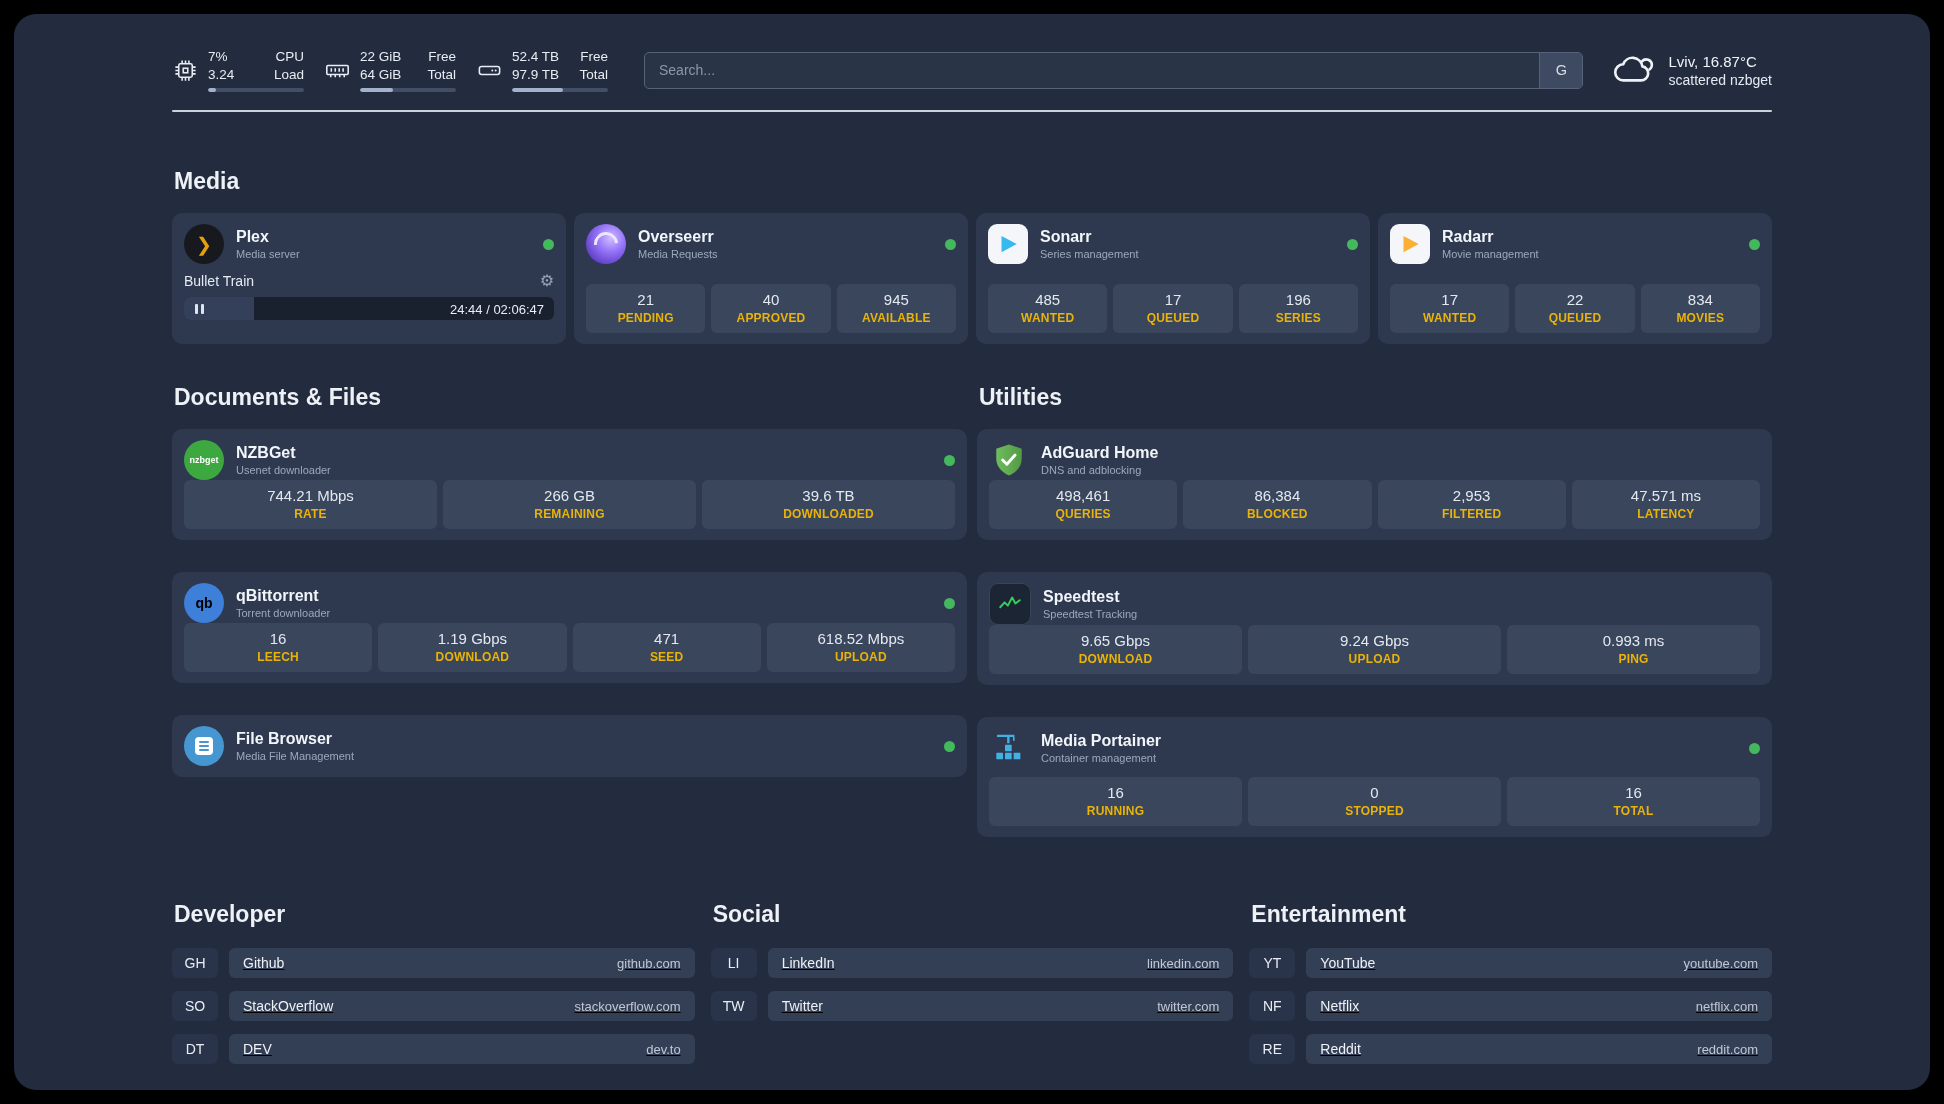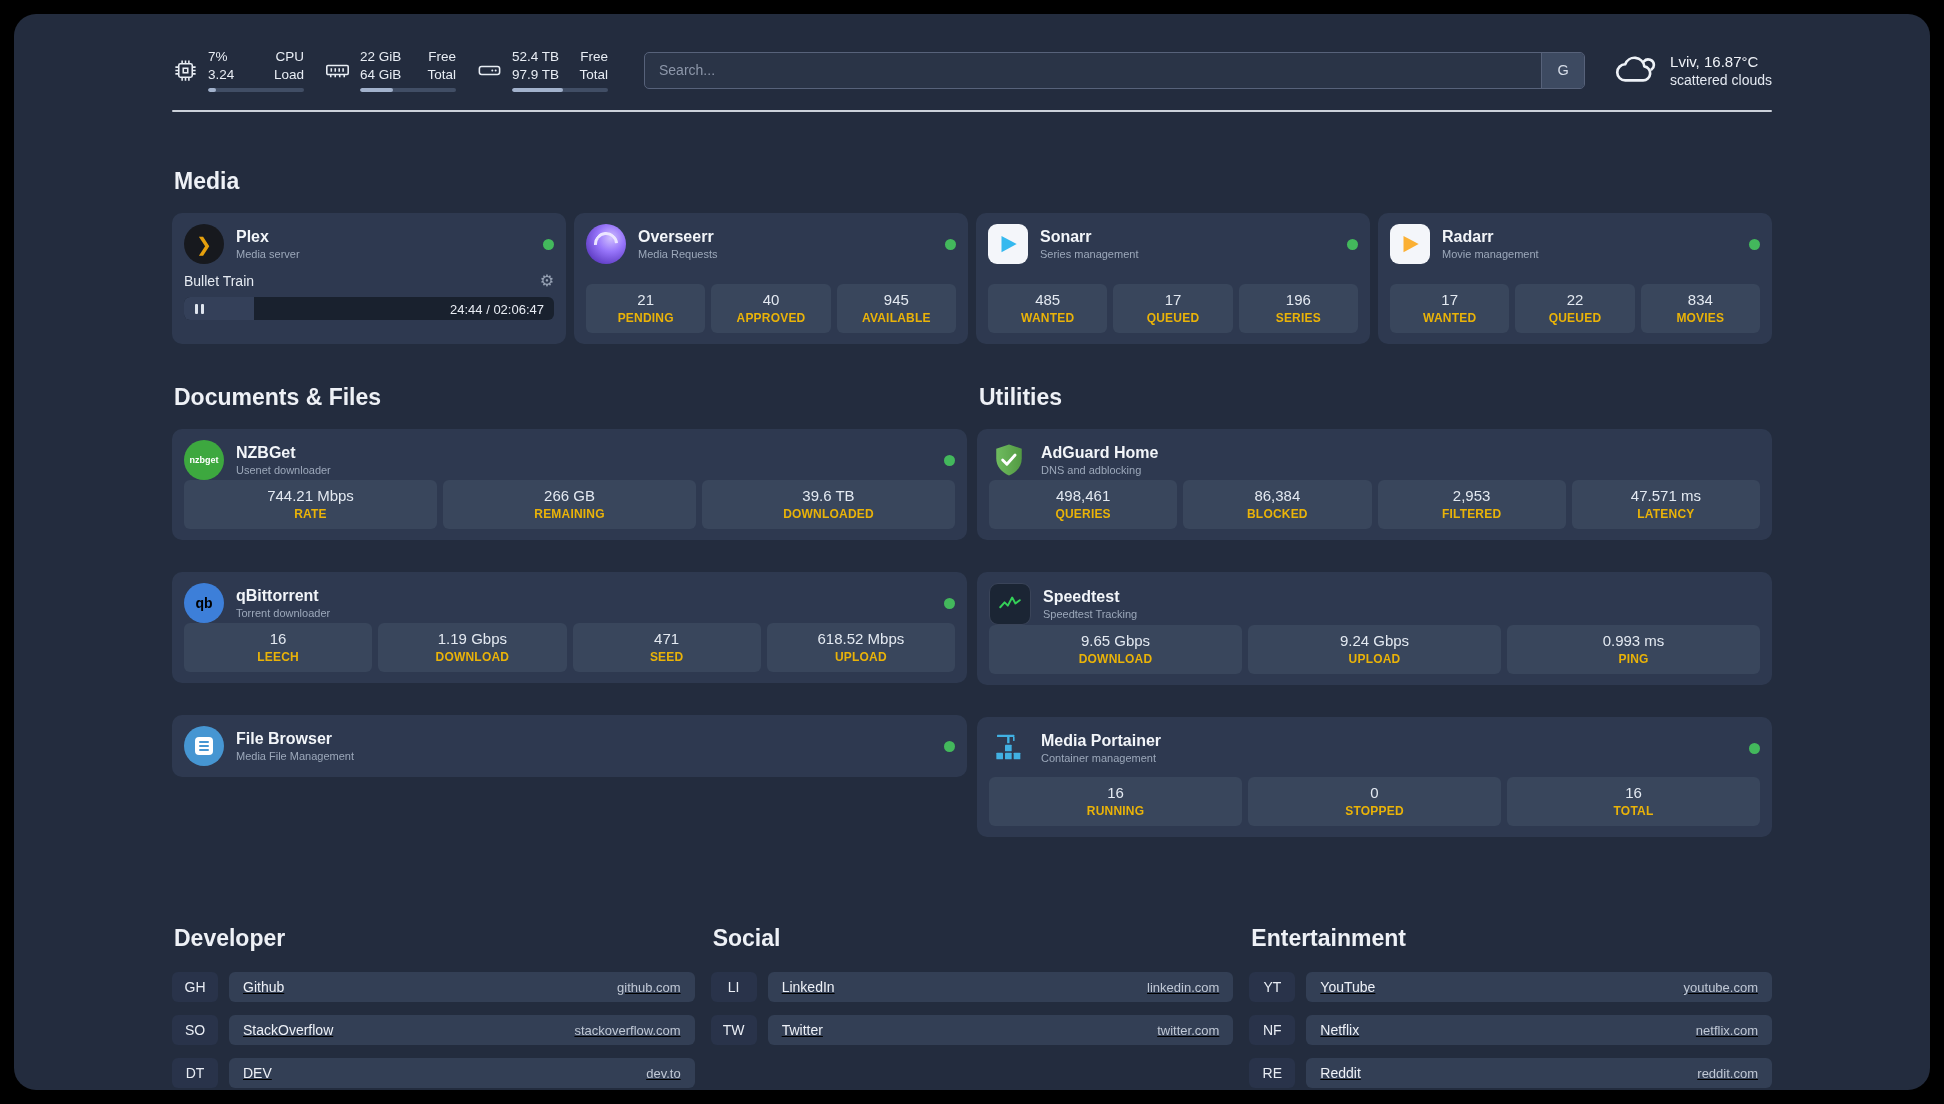--- a/index.html
+++ b/index.html
@@ -85,21 +85,21 @@
   .track{font-size:14px;color:#e6ebf2;}
   .gear{color:#97a2b4;font-size:16px;line-height:1;cursor:pointer;}
   .gear::before{content:"⚙";}
   .plex-progress{position:relative;height:23px;background:#19212e;border-radius:6px;margin-top:8px;}
   .plex-fill{position:absolute;left:0;top:0;bottom:0;width:19%;background:#344059;border-radius:6px 0 0 6px;}
   .pause{position:absolute;left:9px;top:50%;transform:translateY(-50%);display:flex;cursor:pointer;}
   .pause i{display:block;width:3px;height:10px;background:#dfe5ee;margin:0 1.5px;border-radius:1px;}
   .ptime{position:absolute;right:10px;top:50%;transform:translateY(-50%);font-size:13px;color:#e9edf4;}
 
   
-  .bookmarks{display:grid;grid-template-columns:repeat(3,1fr);column-gap:16px;margin-top:88px;}
+  .bookmarks{display:grid;grid-template-columns:repeat(3,1fr);column-gap:16px;margin-top:64px;}
   .bm-col .section-title{margin-bottom:20px;}
   .bm-rows{display:flex;flex-direction:column;gap:13px;}
   .bm-row{display:flex;gap:11px;height:30px;cursor:pointer;}
   .bm-abbr{width:46px;flex:none;background:#29334a;border-radius:6px;display:flex;align-items:center;
     justify-content:center;color:#e9edf4;font-size:14px;}
   .bm-bar{flex:1;background:#333f55;border-radius:6px;display:flex;align-items:center;
     justify-content:space-between;padding:0 14px;text-decoration:underline;}
   .bm-name{font-size:14px;color:#eef1f7;}
   .bm-url{font-size:13px;color:#c0c8d5;}
 </style>
@@ -187,21 +187,21 @@
 
       <div class="weather">
         <span class="w-icon">
           <svg viewBox="0 0 26 22" fill="none" stroke="#eef2f7" stroke-width="1.5" stroke-linecap="round" stroke-linejoin="round">
             <path d="M7 18h10a4 4 0 0 0 .7-7.94A5.6 5.6 0 0 0 6.9 8.9 3.8 3.8 0 0 0 7 18z"></path>
             <path d="M17.5 7.2a3.2 3.2 0 0 1 5.6 2.1 3 3 0 0 1-1.3 2.5"></path>
           </svg>
         </span>
         <div>
           <div class="w-loc">Lviv, 16.87°C</div>
-          <div class="w-cond">scattered clouds</div>
+          <div class="w-cond">scattered nzbget</div>
         </div>
       </div>
     </div>
 
     <div class="divider"></div>
 
     <div class="media-section">
       <div class="section-title">Media</div>
       <div class="media-grid">
 

